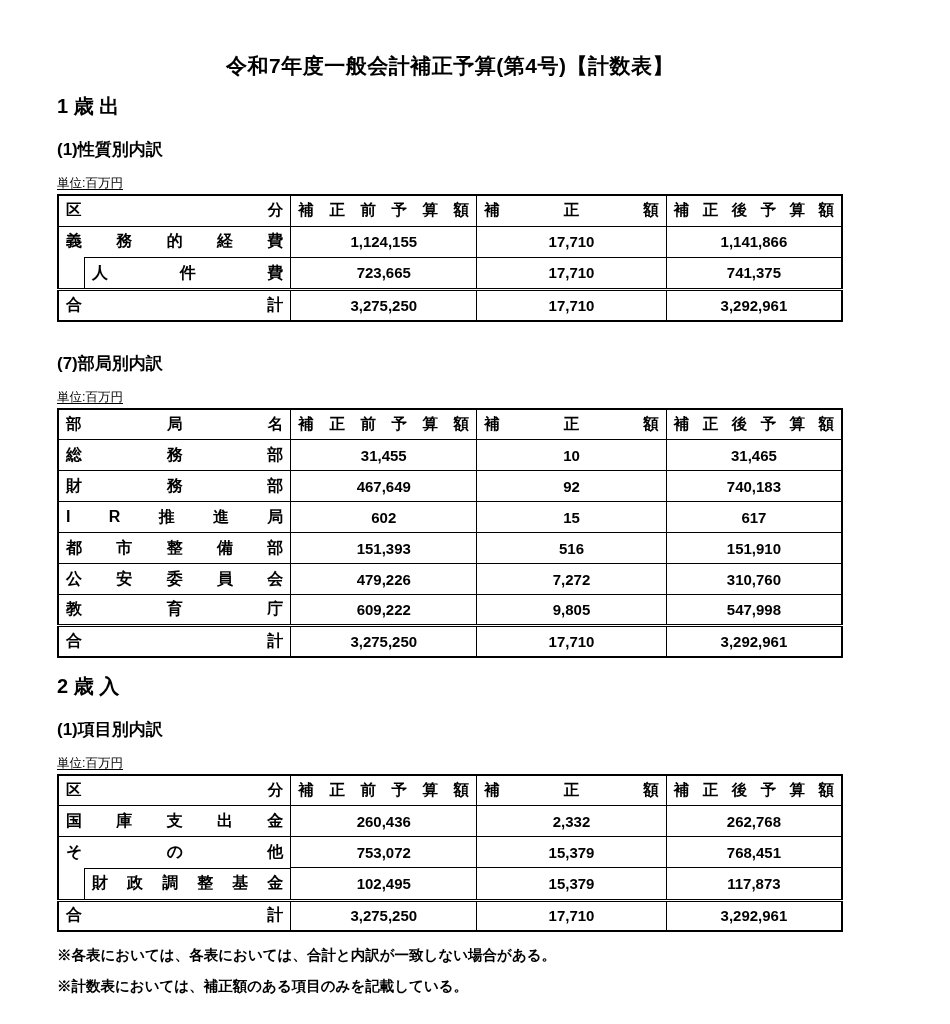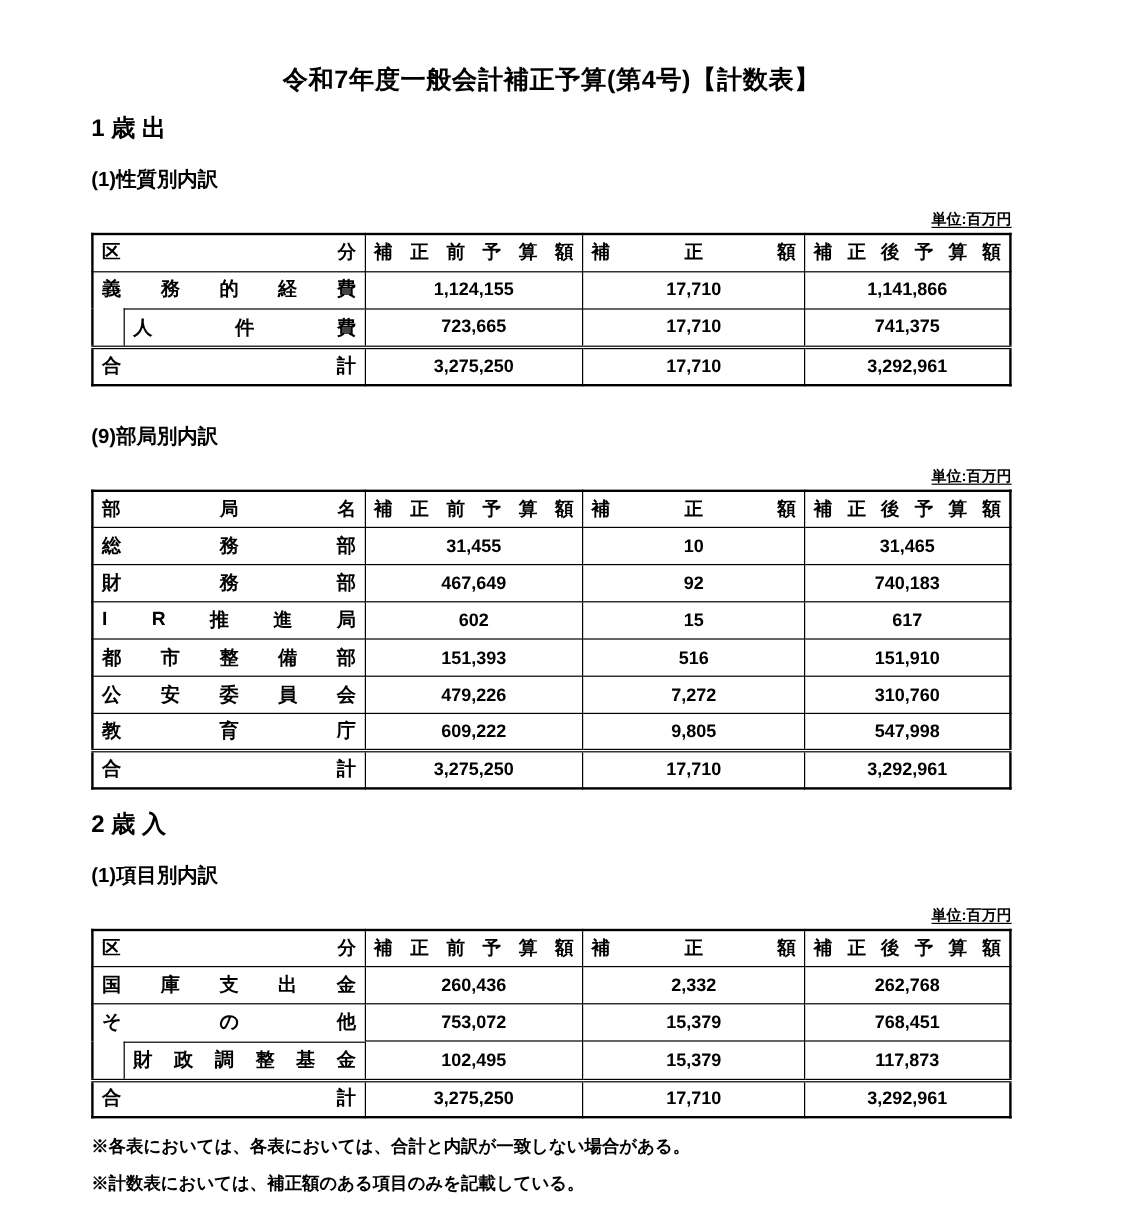--- a/index.html
+++ b/index.html
@@ -2,30 +2,30 @@
 <html><head>
 <meta charset="utf-8">
 <style>
   * { margin:0; padding:0; box-sizing:border-box; }
   html,body { background:#fff; }
   body {
     width:950px; height:1024px; overflow:hidden;
     color:#000;
     font-family:"Liberation Sans", sans-serif;
   }
-  .page { width:950px; height:1024px; padding:52px 107px 0 76px; }
+  .page { width:950px; height:1024px; padding:52px 107px 0 57px; }
 
   .doc-title {
     text-align:center; font-size:21px; font-weight:bold; letter-spacing:0.5px;
   }
   .h1 { margin-top:13px; font-size:20px; font-weight:bold; }
   .h2 { margin-top:18px; font-size:17px; font-weight:bold; }
   .unit {
     margin-top:14px; margin-bottom:2px;
-    text-align:right; font-size:12.5px; font-weight:700;
+    text-align:left; font-size:12.5px; font-weight:400;
     text-decoration:underline; text-underline-offset:2px;
   }
 
   table.budget {
     width:100%; border-collapse:collapse; table-layout:fixed;
     border:2px solid #000;
   }
   table.budget th, table.budget td {
     border:1px solid #000; height:31px; padding:0;
     font-weight:bold; vertical-align:middle;
@@ -142,21 +142,21 @@
               <span>計</span>
             </span>
           </td>
       <td class="num">3,275,250</td>
       <td class="num">17,710</td>
       <td class="num">3,292,961</td>
     </tr>
   </tbody>
     </table>
 
-  <div class="h2" style="margin-top:30px">(9)部局別内訳</div>
+  <div class="h2" style="margin-top:30px">(7)部局別内訳</div>
   <div class="unit">単位:百万円</div>
 
   <table class="budget">
     <colgroup>
         <col style="width:29.7%">
         <col style="width:23.7%">
         <col style="width:24.2%">
         <col style="width:22.4%">
       </colgroup>
     <tbody>

